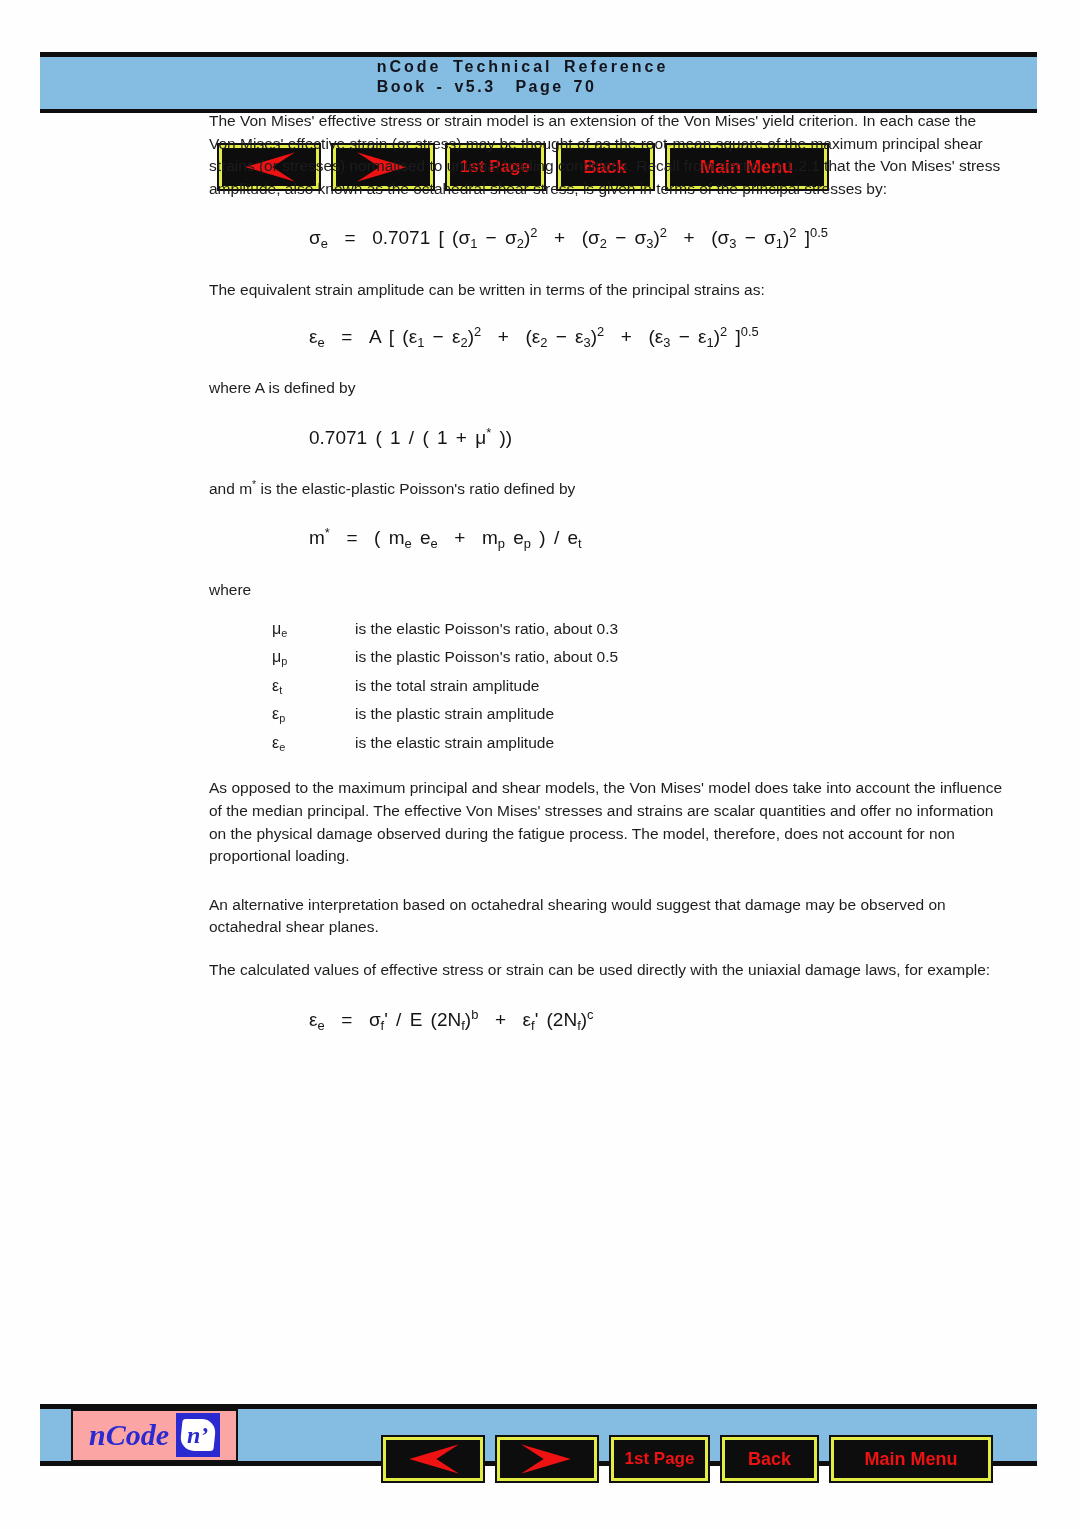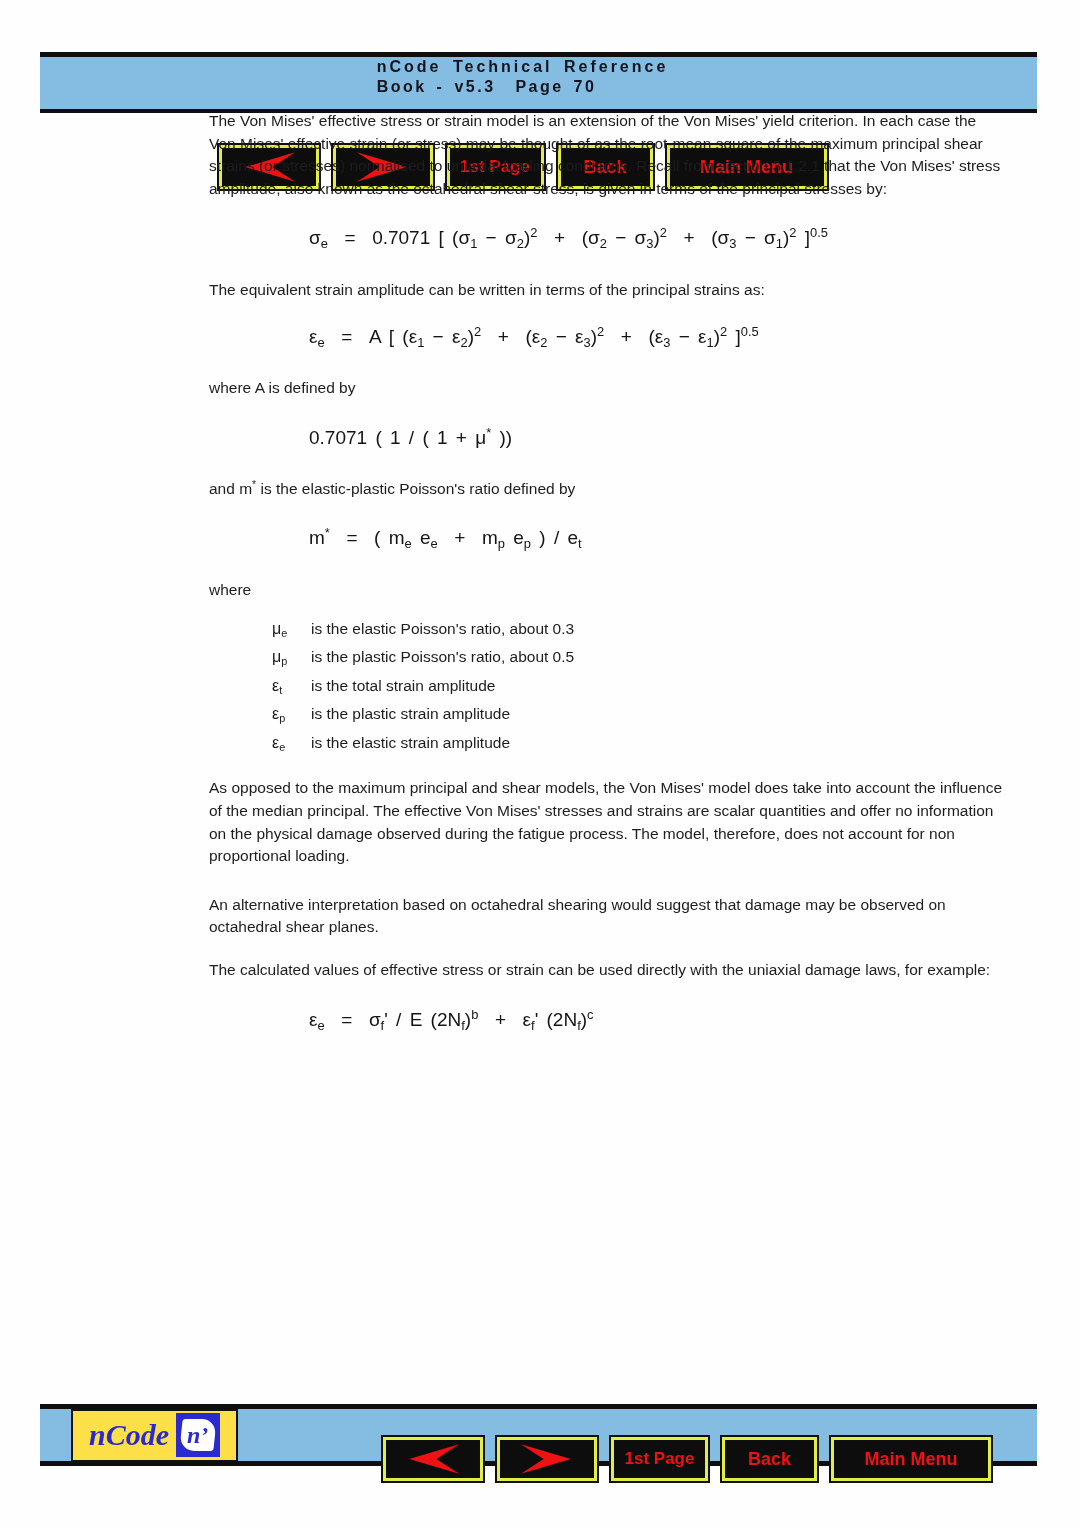--- a/index.html
+++ b/index.html
@@ -51,27 +51,27 @@
   p.tight{margin-bottom:15px;}
   .formula{
     margin:0 0 20px 0;padding-left:100px;
     font-size:19px;line-height:30px;word-spacing:3px;color:#141416;
   }
   .formula sub,.content sub{font-size:0.68em;vertical-align:-0.28em;}
   .formula sup,.content sup{font-size:0.68em;vertical-align:0.55em;}
   .f-last{margin-bottom:0;}
 
   .def-list{margin:0 0 18px 63px;}
-  .def-row{display:flex;line-height:23.5px;}
+  .def-row{display:flex;line-height:23.5px;gap:44px;}
   .def-sym{width:39px;font-size:16px;}
   .def-text{flex:1;}
 
   
   .logo-box{
-    height:53px;width:167px;background:#fde047;border:2px solid #111;
+    height:53px;width:167px;background:#fca5a5;border:2px solid #111;
     display:flex;align-items:center;justify-content:center;gap:7px;
     cursor:pointer;
   }
   .logo-text{
     font-family:"Liberation Serif","DejaVu Serif",serif;
     font-style:italic;font-weight:bold;font-size:30px;color:var(--logo-blue);
   }
   .logo-mark{
     width:44px;height:44px;background:var(--logo-blue);
     display:flex;align-items:center;justify-content:center;position:relative;

